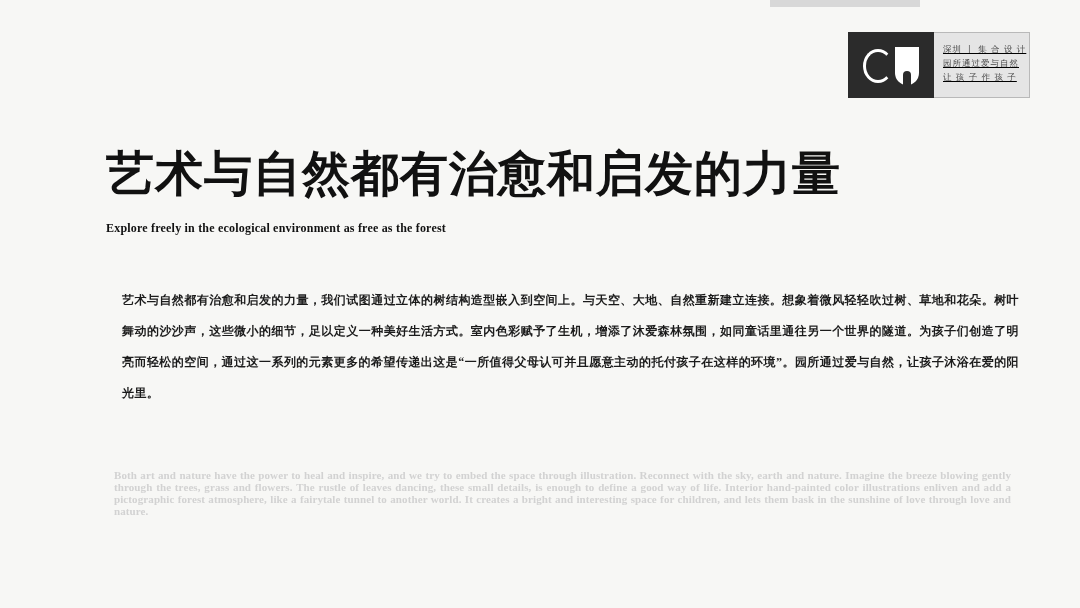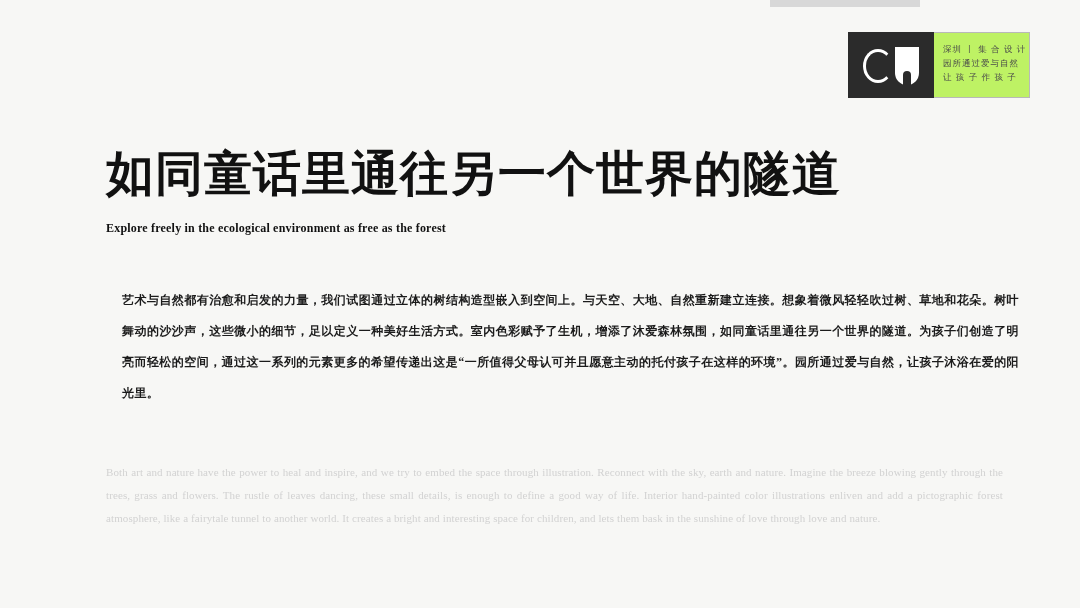--- a/index.html
+++ b/index.html
@@ -71,21 +71,22 @@
     background: #2b2b2b;
     border-radius: 4px 4px 0 0;
   }
   .logo-text {
     width: 96px;
     height: 66px;
     border: 1px solid #b9b9b9;
     border-left: none;
     box-sizing: border-box;
     padding: 9px 4px 0 9px;
-    background: #bef264;
+    background: #e5e5e5;
+    text-decoration: underline;
   }
   .logo-text div {
     font-family: "Liberation Sans", sans-serif;
     font-size: 8.5px;
     line-height: 14px;
     color: #4a4a4a;
     letter-spacing: 1px;
     white-space: nowrap;
   }
 
@@ -128,45 +129,46 @@
     line-height: 31px;
     color: #1b1b1b;
     text-align: justify;
     letter-spacing: 0.4px;
   }
   .body-en {
     position: absolute;
     left: 106px;
     top: 461px;
     width: 897px;
-    margin: 0;
+    margin: 8px;
     font-family: "Liberation Serif", serif;
     font-size: 11px;
-    line-height: 23px;
+    line-height: 12px;
     color: #d2d2d2;
     text-align: justify;
     letter-spacing: 0.1px;
+    font-weight: bold;
   }
 </style>
 </head>
 <body>
 
 <div class="top-strip"></div>
 
 <div class="logo-block">
   <div class="logo-mark">
     <span class="glyph-c"></span>
     <span class="glyph-b"></span>
   </div>
   <div class="logo-text">
     <div>深圳 丨 集 合 设 计</div>
     <div>园所通过爱与自然</div>
     <div>让 孩 子 作 孩 子</div>
   </div>
 </div>
 
 <div class="headline-wrap">
-  <h1 class="headline-cn">如同童话里通往另一个世界的隧道</h1>
+  <h1 class="headline-cn">艺术与自然都有治愈和启发的力量</h1>
   <p class="headline-en">Explore freely in the ecological environment as free as the forest</p>
 </div>
 
 <p class="body-cn">艺术与自然都有治愈和启发的力量，我们试图通过立体的树结构造型嵌入到空间上。与天空、大地、自然重新建立连接。想象着微风轻轻吹过树、草地和花朵。树叶舞动的沙沙声，这些微小的细节，足以定义一种美好生活方式。室内色彩赋予了生机，增添了沐爱森林氛围，如同童话里通往另一个世界的隧道。为孩子们创造了明亮而轻松的空间，通过这一系列的元素更多的希望传递出这是“一所值得父母认可并且愿意主动的托付孩子在这样的环境”。园所通过爱与自然，让孩子沐浴在爱的阳光里。</p>
 <p class="body-en">Both art and nature have the power to heal and inspire, and we try to embed the space through illustration. Reconnect with the sky, earth and nature. Imagine the breeze blowing gently through the trees, grass and flowers. The rustle of leaves dancing, these small details, is enough to define a good way of life. Interior hand-painted color illustrations enliven and add a pictographic forest atmosphere, like a fairytale tunnel to another world. It creates a bright and interesting space for children, and lets them bask in the sunshine of love through love and nature.</p>
 
 </body></html>

